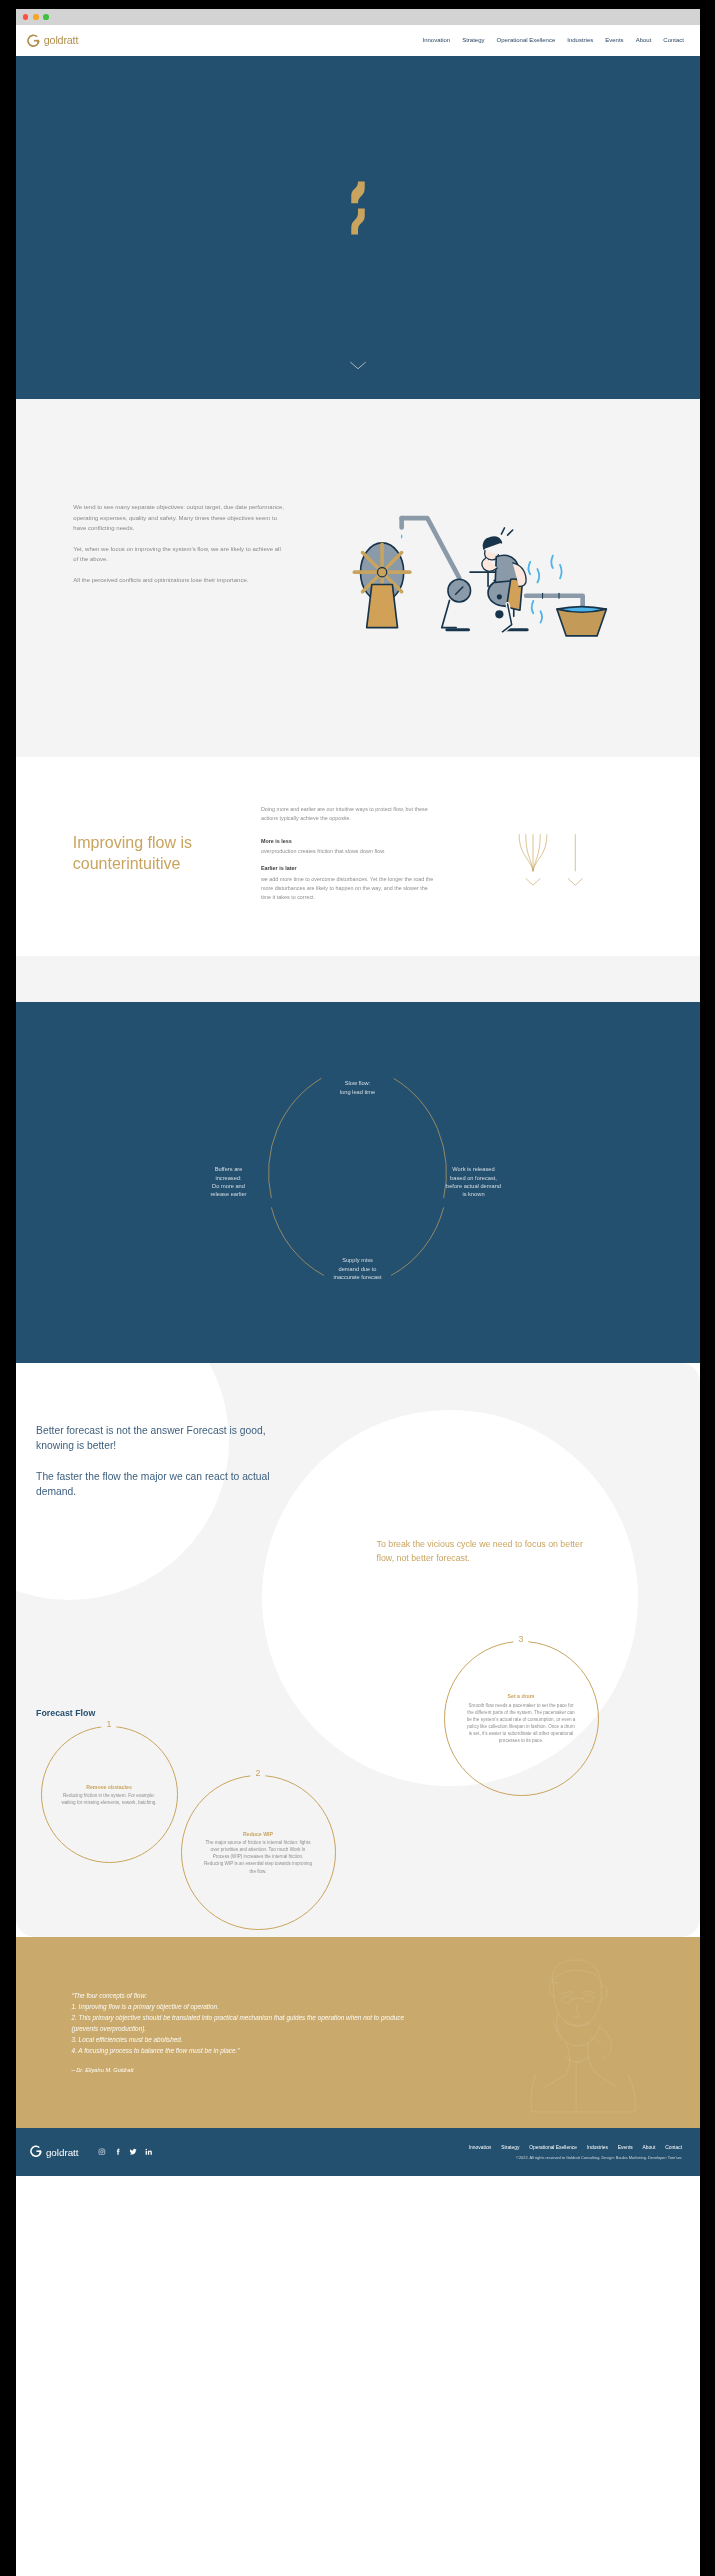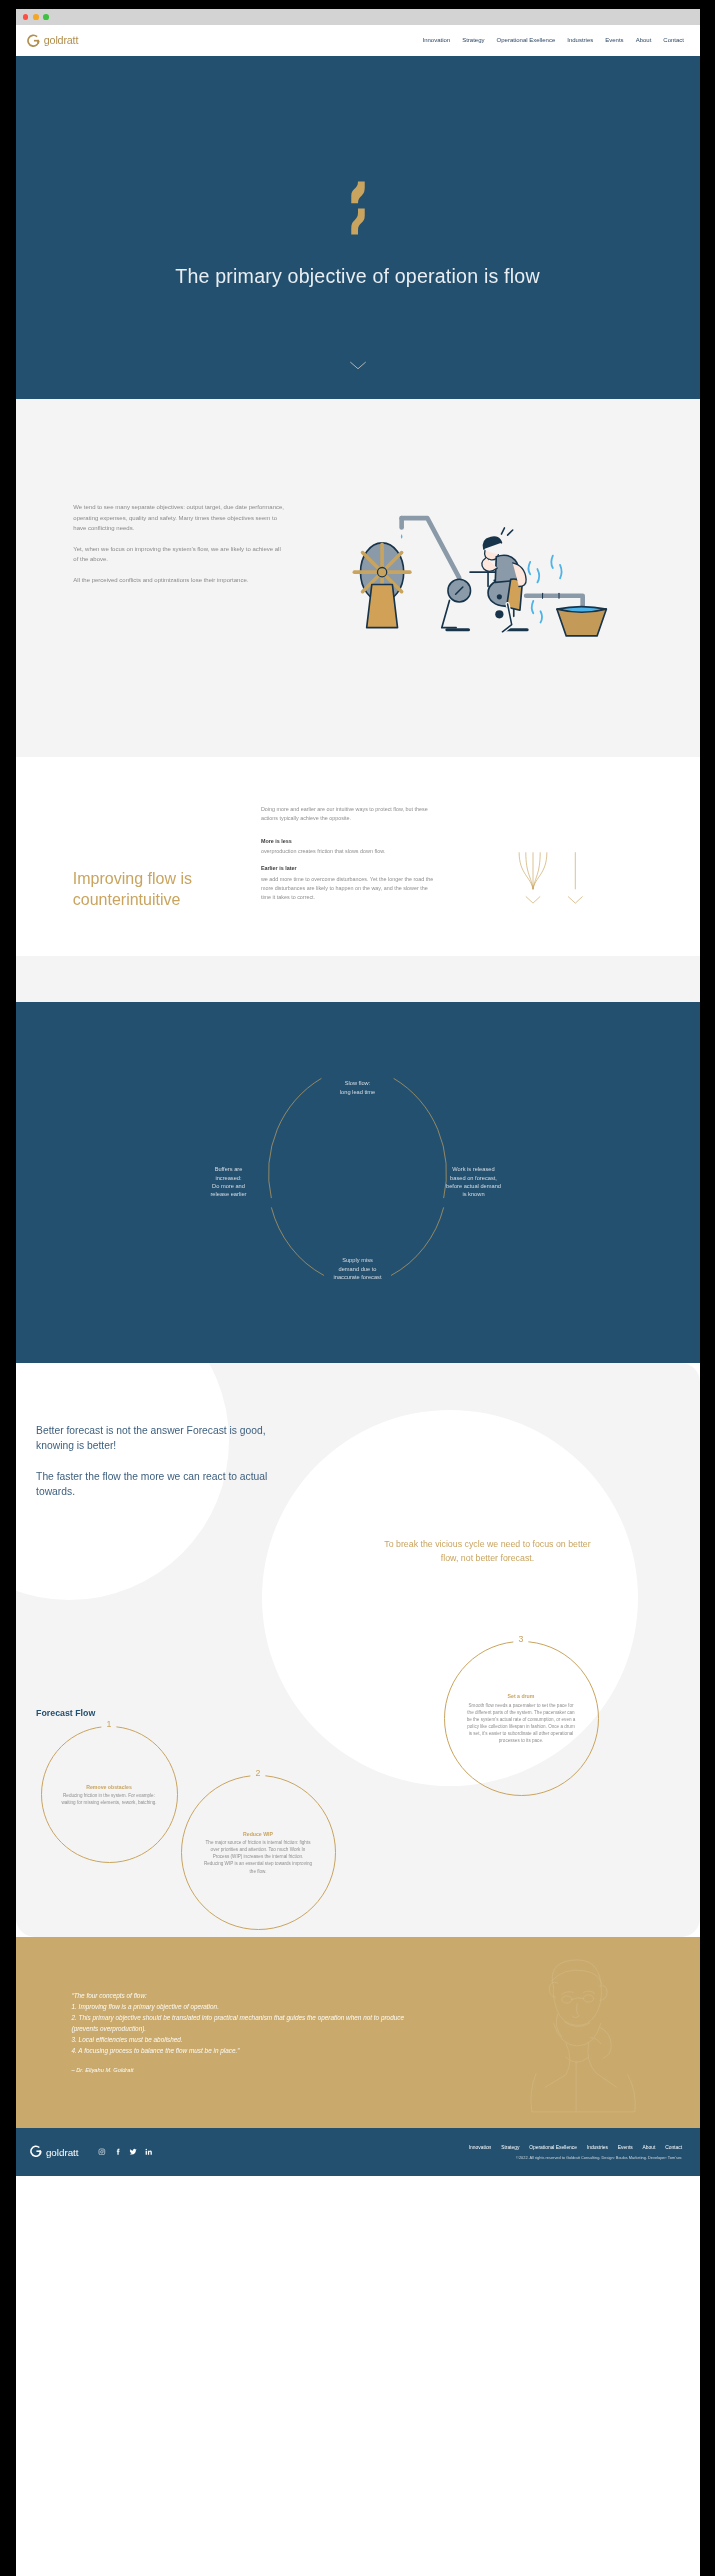--- a/index.html
+++ b/index.html
@@ -61,21 +61,21 @@
     font-size:6px; color:#8a8a8a; line-height:1.75; margin-bottom:10.3px;
   }
   .secA-ill { flex:1; display:flex; justify-content:center; padding-top:3.1px; }
 
   
   .secB-wrap { background:#f4f4f4; padding-bottom:46px; }
   .secB {
     background:#fff; width:684px; padding:41px 0 46px;
     display:flex; justify-content:center;
   }
-  .secB-inner { width:592px; display:flex; align-items:flex-end;gap:10px; }
+  .secB-inner { width:592px; display:flex; align-items:center;gap:10px; }
   .secB-h2 {
     width:175px; font-size:16px; font-weight:300; color:#c9a45f;
     line-height:1.3; padding-left:11.3px;
   }
   .secB-body { width:175px; margin-left:14.4px; padding-top:7.2px; }
   .secB-body p { font-size:5.4px; color:#8f8f8f; line-height:1.7; margin-bottom:8.2px; }
   .secB-body .lead { margin-bottom:13.4px; }
   .secB-body strong { display:block; color:#3b3b3b; font-size:5.4px; font-weight:700; margin-bottom:1px; }
   .secB-icons { flex:1; display:flex; justify-content:center; gap:13.4px; padding-top:15.5px; }
 
@@ -103,21 +103,21 @@
     position:absolute; border-radius:50%; background:#fff;
   }
   .b1 { width:319px; height:319px; left:-106px; top:-82px; }
   .b2 { width:376px; height:376px; left:246px; top:47px; }
   .secD-lead {
     position:absolute; left:20.6px; top:61px; width:268px;
     color:#3d5f7e; font-size:10.3px; font-weight:300; line-height:1.45;
   }
   .secD-lead .p2 { margin-top:15.5px; }
   .secD-gold {
-    position:absolute; left:361px; top:175px; width:222px; text-align:center;
+    position:absolute; left:361px; top:175px; width:222px; text-align:left;
     color:#c9a45f; font-size:8.8px; font-weight:300; line-height:1.5;
   }
   .secD-h3 {
     position:absolute; left:20.6px; top:345px;
     color:#24506f; font-size:8.8px; font-weight:700;
   }
   .circ {
     position:absolute; border:0.5px solid #c9a45f; border-radius:50%;
     display:flex; flex-direction:column; align-items:center;
     justify-content:center; text-align:center;
@@ -196,21 +196,20 @@
     </nav>
   </div>
 
   <section class="hero">
     <span class="flowmark">
       <svg width="24" height="56" viewBox="0 0 46 108">
         <path d="M23 3 h13 v12 c0 18 -13 14 -13 30 h-13 v-14 c0 -16 13 -12 13 -28 z" fill="#c9a45f"></path>
         <path d="M23 55 h13 v14 c0 16 -13 12 -13 28 v8 h-13 v-12 c0 -18 13 -14 13 -30 z" fill="#c9a45f"></path>
       </svg>
     </span>
-    <h1>The primary objective of operation is flow</h1>
     <span class="chev-down">
       <svg width="17.5" height="9.3" viewBox="0 0 34 18">
         <path d="M2 2 L17 15 L32 2" fill="none" stroke="#c9c9c9" stroke-width="1.6"></path>
       </svg>
     </span>
   </section>
 
   <section class="secA">
     <div class="secA-inner">
       <div class="secA-text">
@@ -354,21 +353,21 @@
 release earlier</div>
     </div>
   </section>
 
   <section class="secD">
     <div class="blob-white b1"></div>
     <div class="blob-white b2"></div>
 
     <div class="secD-lead">
       <div>Better forecast is not the answer Forecast is good, knowing is better!</div>
-      <div class="p2">The faster the flow the more we can react to actual towards.</div>
+      <div class="p2">The faster the flow the major we can react to actual demand.</div>
     </div>
 
     <div class="secD-gold">To break the vicious cycle we need to focus on better flow, not better forecast.</div>
 
     <div class="secD-h3">Forecast Flow</div>
 
     <div class="circ c1">
       <span class="num">1</span>
       <div class="inner">
         <h4>Remove obstacles</h4>

